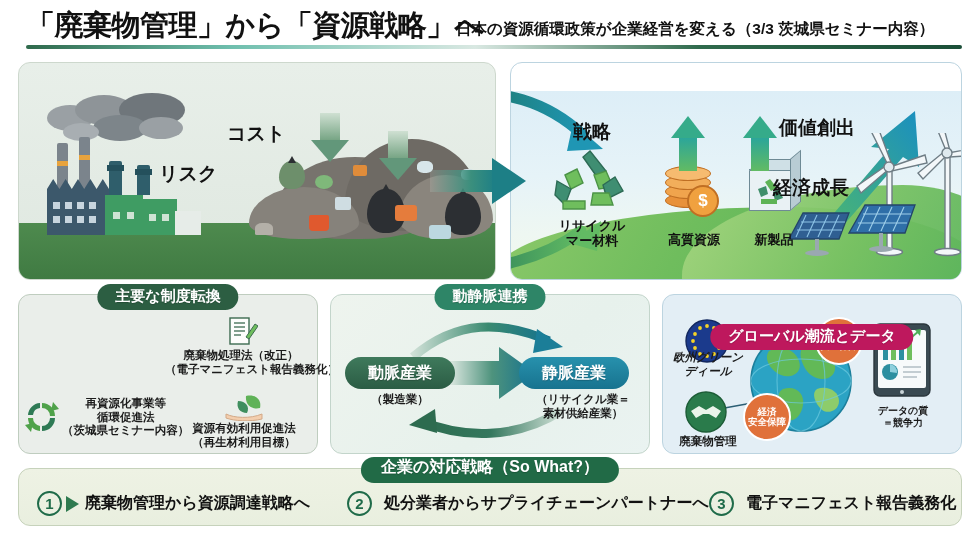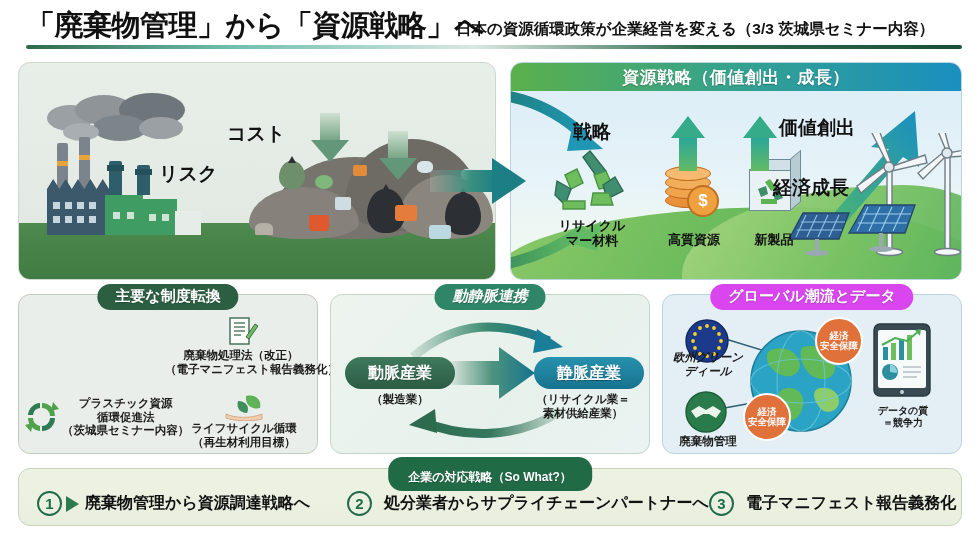--- a/index.html
+++ b/index.html
@@ -122,23 +122,23 @@
     padding: 3px 18px 4px; border-radius: 14px; color: #fff;
     font-size: 15px; font-weight: bold; white-space: nowrap; z-index: 4;
     text-shadow: 0 1px 1px rgba(0,0,0,.2);
   }
 
   #mid-policy { left: 18px; width: 300px; background: #eaeeea; border: 1.5px solid #bfcdbf; }
   #mid-policy .pill { background: #2c5e42; }
   #mid-link { left: 330px; width: 320px;
     background: linear-gradient(135deg,#eef4ee 0%, #e7f1ec 60%, #eaf3f1 100%);
     border: 1.5px solid #c3d5cb; }
-  #mid-link .pill { background: #2e8567; font-style: italic; }
+  #mid-link .pill { background: #2e8567; }
   #mid-global { left: 662px; width: 300px; background: #e3eef5; border: 1.5px solid #bcd4e0; }
-  #mid-global .pill { background: #d946ef; }
+  #mid-global .pill { background: #be185d; margin-top: 40px; }
 
   .policy-cell { position: absolute; text-align: center; }
   .policy-txt { font-size: 11.5px; font-weight: bold; color: #1b1b1b; line-height: 1.18; white-space: nowrap; }
 
   .ind-pill {
     position: absolute; border-radius: 16px; color: #fff;
     font-size: 16px; font-weight: bold; display: flex; align-items: center; justify-content: center;
     text-shadow: 0 1px 1px rgba(0,0,0,.22);
   }
   .ind-sub { position: absolute; font-size: 11.5px; font-weight: bold; color: #1b1b1b;
@@ -148,21 +148,21 @@
     position: absolute; border-radius: 50%; display: flex; align-items: center; justify-content: center;
     color: #fff; font-size: 9.5px; font-weight: bold; line-height: 1.1; text-align: center;
   }
 
   
   #bottom {
     position: absolute; left: 18px; top: 468px; width: 944px; height: 58px;
     background: linear-gradient(180deg,#eef2e4 0%, #e9efdf 100%);
     border: 1.5px solid #c6d2bb; border-radius: 12px;
   }
-  #bottom .pill { background: #216a46; top: -12px; font-size: 12px; padding: 12px 20px 5px; }
+  #bottom .pill { background: #216a46; top: -12px; font-size: 16px; padding: 0 20px 5px; }
   .step { position: absolute; top: 22px; display: flex; align-items: center; gap: 6px; }
   .step-num {
     width: 25px; height: 25px; border-radius: 50%; border: 2px solid #1f6b49;
     color: #1f6b49; font-size: 15px; font-weight: bold;
     display: flex; align-items: center; justify-content: center; background: transparent;
   }
   .step-arrow { width: 0; height: 0; border-top: 8px solid transparent;
     border-bottom: 8px solid transparent; border-left: 13px solid #2e7a4f; margin-left: -2px; }
   .step-txt { font-size: 16px; font-weight: bold; color: #111; white-space: nowrap; }
   .coin { position: absolute; border-radius: 50%; }
@@ -252,21 +252,20 @@
         <div class="shaft"></div>
           <div class="head"></div>
       </div>
 
       <div class="lbl lbl-lg" style="left:208px;top:30px;">コスト</div>
       <div class="lbl lbl-lg" style="left:140px;top:70px;">リスク</div>
     </div>
   </div>
 
   <div class="panel" id="panel-res">
-    <div class="panel-bar">資源戦略（価値創出・成長）</div>
     <div class="res-body">
       <div class="hill"></div>
       <div class="hill2"></div>
 
       <svg width="452" height="190" style="position:absolute;left:0;top:0;">
         <defs>
           <linearGradient id="gTop" x1="0" y1="0" x2="1" y2="0">
             <stop offset="0" stop-color="#1d6f56"></stop>
               <stop offset="1" stop-color="#1f96b4"></stop>
           </linearGradient>
@@ -422,34 +421,34 @@
       <div style="display:flex;align-items:center;gap:3px;">
         <svg width="34" height="34" style="flex:none;">
           <path d="M17 3 A13 13 0 0 1 30 16 L25 16 A8 8 0 0 0 17 8 Z" fill="#4fa24a"></path>
           <path d="M30 18 A13 13 0 0 1 17 31 L17 26 A8 8 0 0 0 25 18 Z" fill="#2e7a55"></path>
           <path d="M15 31 A13 13 0 0 1 3 18 L8 18 A8 8 0 0 0 15 26 Z" fill="#4fa24a"></path>
           <path d="M3 15 A13 13 0 0 1 15 3 L15 8 A8 8 0 0 0 8 15 Z" fill="#2e7a55"></path>
           <polygon points="28,2 34,9 26,11" fill="#4fa24a"></polygon>
           <polygon points="6,32 0,25 8,23" fill="#4fa24a"></polygon>
         </svg>
         <div style="text-align:center;flex:1;">
-          <div class="policy-txt">プラスチック資源</div>
+          <div class="policy-txt">再資源化事業等</div>
           <div class="policy-txt">循環促進法</div>
           <div class="policy-txt">（茨城県セミナー内容）</div>
         </div>
       </div>
     </div>
 
     <div class="policy-cell" style="left:152px;top:98px;width:146px;">
       <svg width="44" height="28" style="display:block;margin:0 auto 1px;">
         <path d="M24 3 C33 1, 40 6, 38 15 C30 17, 23 12, 24 3 Z" fill="#5fb257"></path>
         <path d="M16 8 C24 8, 28 14, 25 20 C18 20, 14 15, 16 8 Z" fill="#3f8e5e"></path>
         <path d="M4 21 C12 25, 28 26, 40 21 L40 26 C28 29, 12 28, 4 25 Z" fill="#f3ceae" stroke="#d3a987" stroke-width="1"></path>
       </svg>
-      <div class="policy-txt">ライフサイクル循環</div>
+      <div class="policy-txt">資源有効利用促進法</div>
       <div class="policy-txt">（再生材利用目標）</div>
     </div>
   </div>
 
   <div class="mid" id="mid-link">
     <div class="pill">動静脈連携</div>
 
     <svg width="320" height="160" style="position:absolute;left:0;top:0;">
       <defs>
         <linearGradient id="gMid" x1="0" y1="0" x2="1" y2="0">
@@ -471,21 +470,21 @@
       <path d="M82 62 C 126 24, 172 26, 218 46" stroke="url(#gCurveT)" stroke-width="9" fill="none"></path>
       <polygon points="206,34 232,52 202,58" fill="#1b7e98"></polygon>
       <path d="M230 116 C 186 144, 132 144, 90 126" stroke="url(#gCurveB)" stroke-width="9" fill="none"></path>
       <polygon points="104,114 78,130 106,138" fill="#2d6b4f"></polygon>
       <path d="M118 66 L168 66 L168 52 L204 78 L168 104 L168 90 L118 90 Z" fill="url(#gMid)"></path>
     </svg>
 
     <div class="ind-pill" style="left:14px;top:62px;width:110px;height:32px;background:linear-gradient(180deg,#3f7a5c 0%, #2b5c44 100%);">動脈産業</div>
     <div class="ind-sub" style="left:14px;top:98px;width:110px;">（製造業）</div>
 
-    <div class="ind-pill" style="left:203px;top:62px;width:110px;height:32px;background:linear-gradient(180deg,#2791ad 0%, #17738f 100%);text-decoration:underline;">静脈産業</div>
+    <div class="ind-pill" style="left:188px;top:62px;width:110px;height:32px;background:linear-gradient(180deg,#2791ad 0%, #17738f 100%);">静脈産業</div>
     <div class="ind-sub" style="left:192px;top:98px;width:120px;">
       <div>（リサイクル業＝</div>
       <div>素材供給産業）</div>
     </div>
   </div>
 
   <div class="mid" id="mid-global">
     <div class="pill">グローバル潮流とデータ</div>
 
     <svg width="300" height="160" style="position:absolute;left:0;top:0;">

